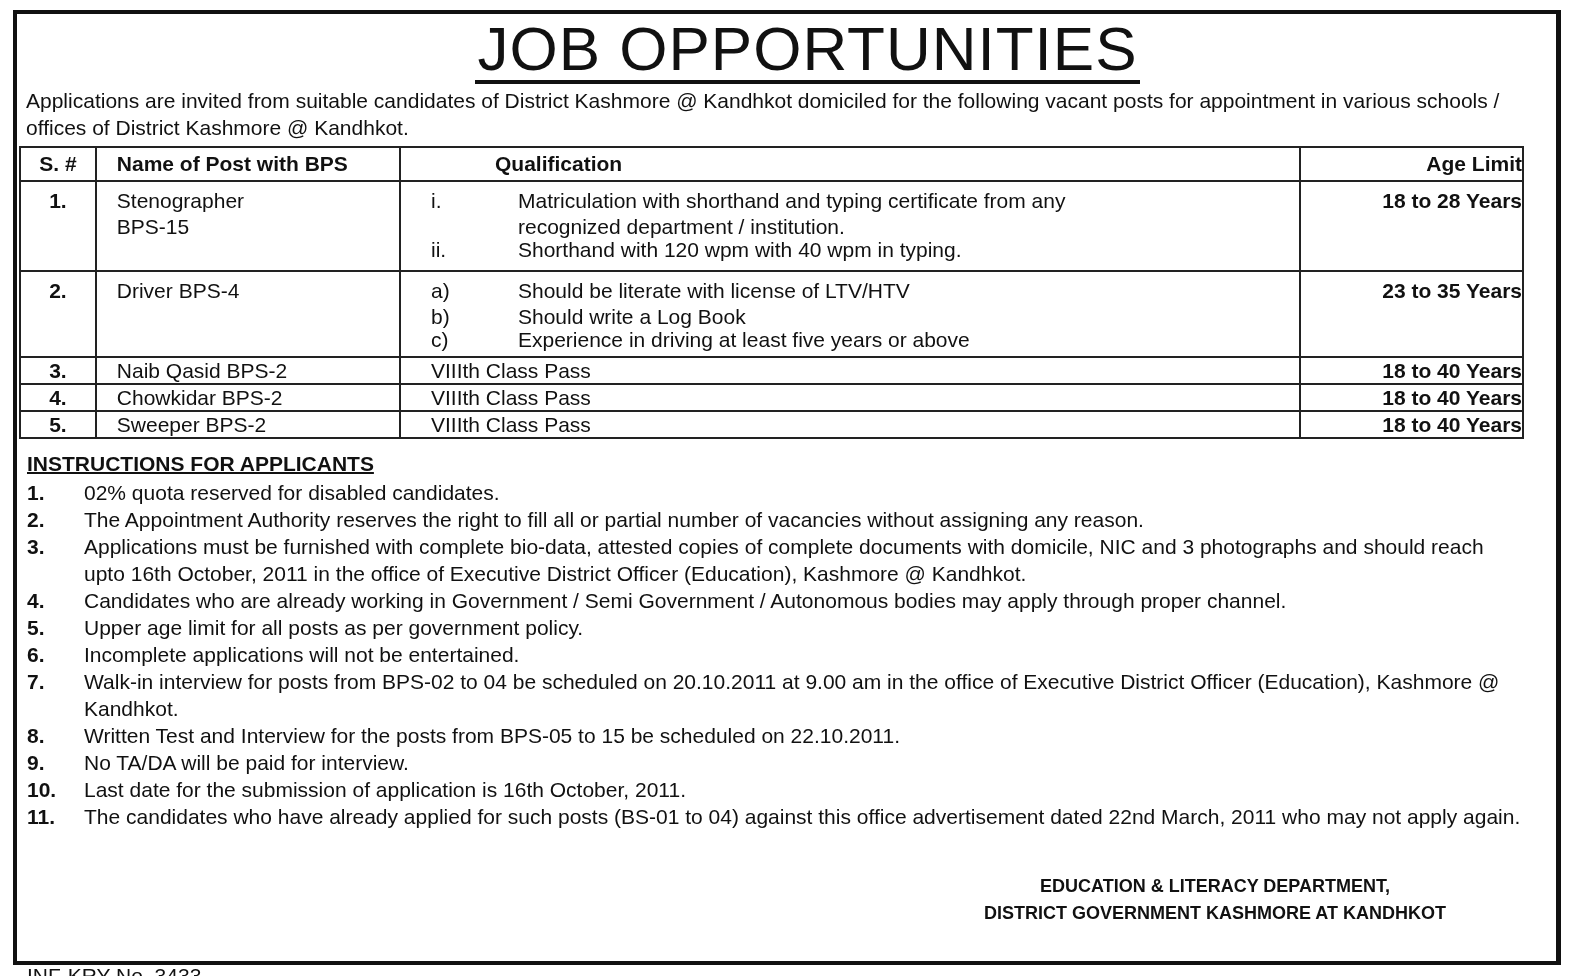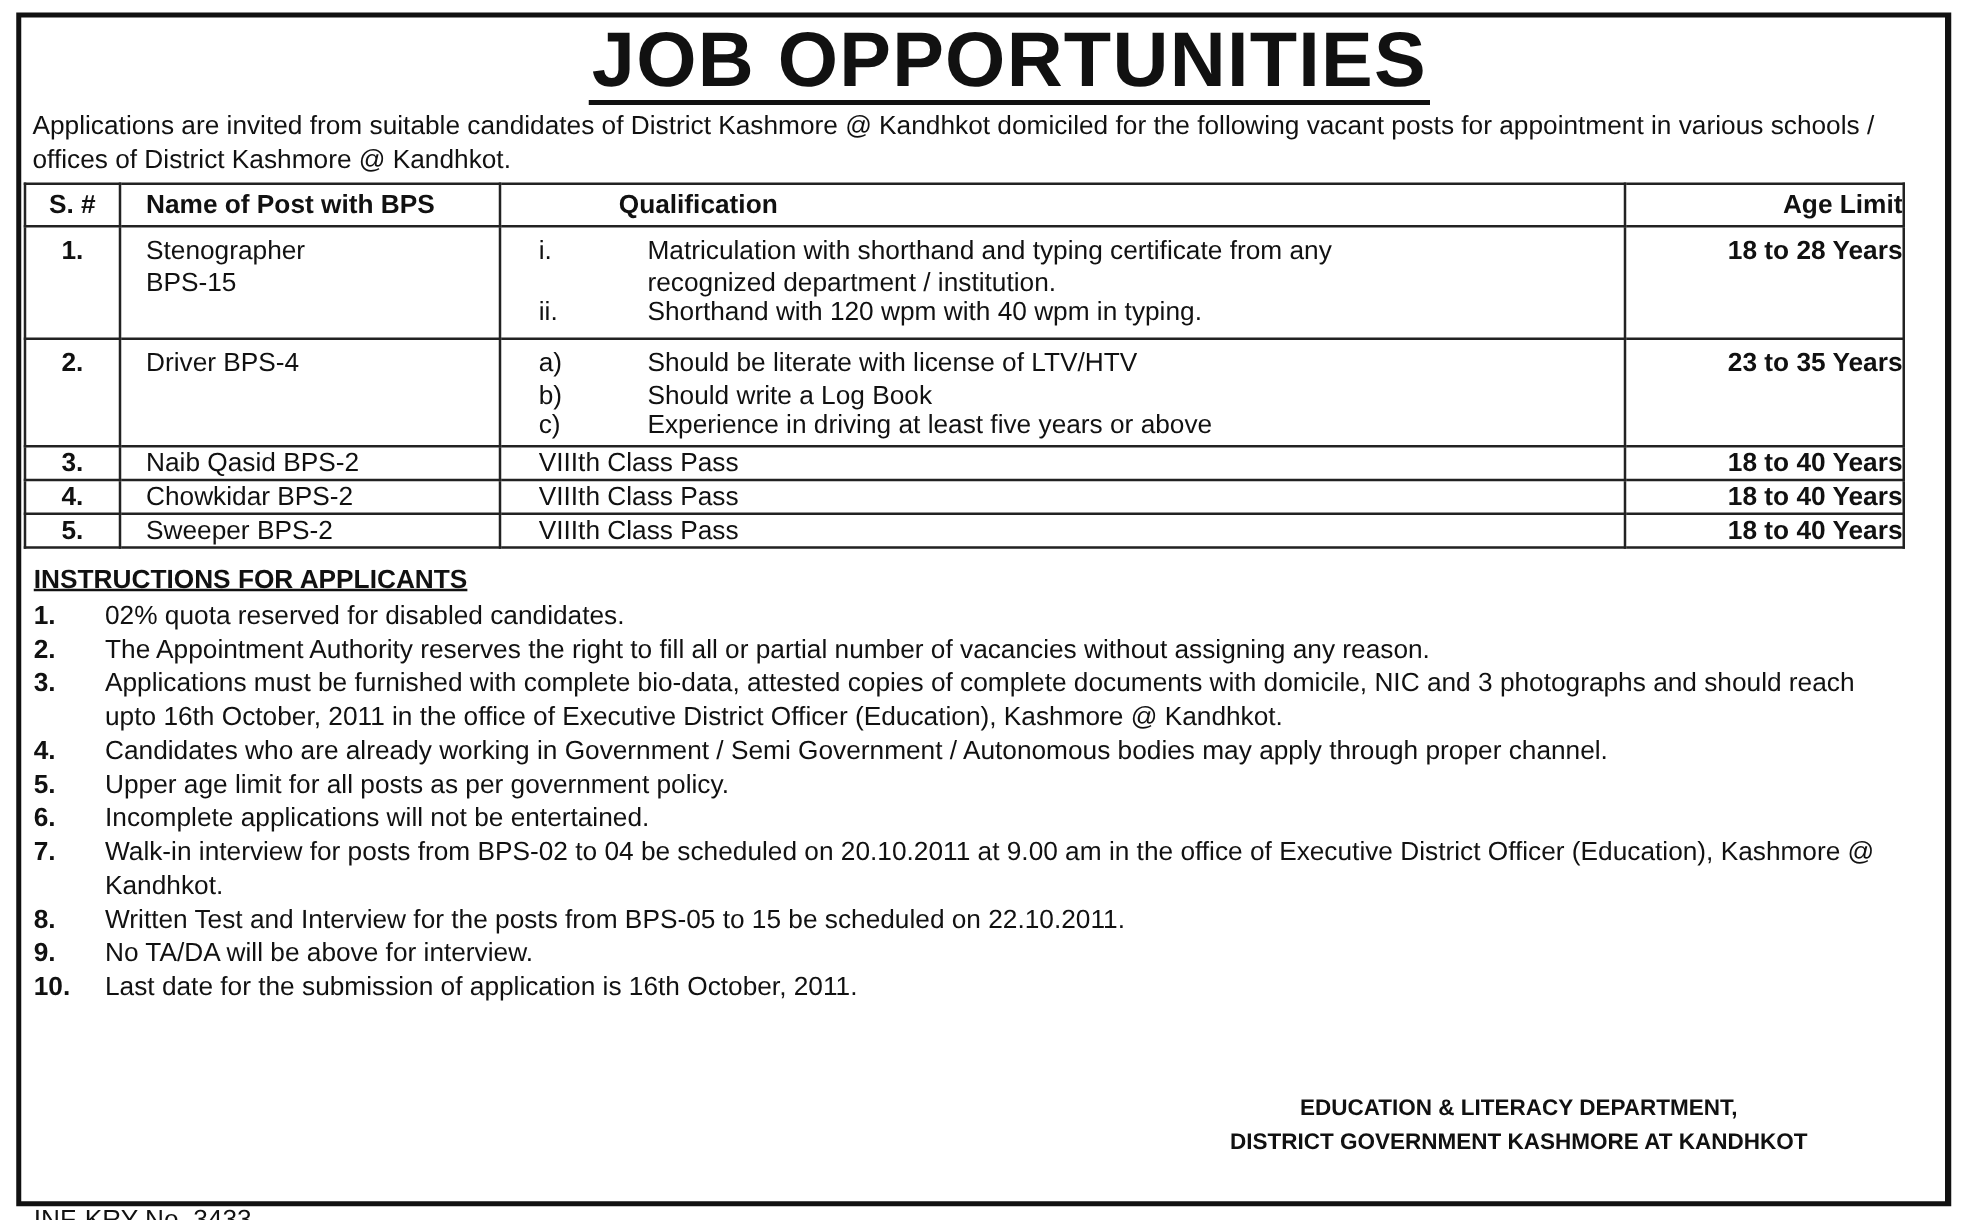--- a/index.html
+++ b/index.html
@@ -1,21 +1,21 @@
 <!DOCTYPE html>
 <html><head>
 <meta charset="utf-8">
 <style>
   html, body { margin: 0; padding: 0; background: #ffffff; }
   body { width: 1585px; height: 976px; position: relative; overflow: hidden;
          font-family: "Liberation Sans", sans-serif; color: #111; }
   .frame { position: absolute; left: 13px; top: 10px; width: 1548px; height: 955px;
            border: 4px solid #111; border-right-width: 5px; box-sizing: border-box; background: #fff; }
   .title { position: absolute; left: 0; top: 20px; width: 100%; text-align: center; }
-  .title span { font-size: 62px; font-weight: bold; letter-spacing: 1px; transform: scaleX(1.0);
+  .title span { font-size: 62px; font-weight: normal; letter-spacing: 1px; transform: scaleX(1.0);
                 display: inline-block; border-bottom: 4px solid #111; line-height: 58px; padding: 0 2px 2px 2px;
                 margin-left: 30px; }
   .intro { position: absolute; left: 26px; top: 87px; width: 1500px; font-size: 21px; line-height: 27px; }
   table.jobs { position: absolute; left: 19px; top: 146px; width: 1505px; border-collapse: collapse;
                font-size: 21px; }
   table.jobs td, table.jobs th { border: 2px solid #222; vertical-align: top; padding: 0; }
   table.jobs th { font-weight: bold; height: 32px; vertical-align: middle; }
   .c-sn { width: 80px; text-align: center; font-weight: bold; }
   .c-name { width: 300px; padding-left: 20px !important; margin-top: 20px; }
   .c-qual { width: 880px; }
@@ -151,25 +151,29 @@
   <div class="instr-item">
     <span class="instr-num">7.</span>
     <span class="instr-text">Walk-in interview for posts from BPS-02 to 04 be scheduled on 20.10.2011 at 9.00 am in the office of Executive District Officer (Education), Kashmore @ Kandhkot.</span>
   </div>
   <div class="instr-item">
     <span class="instr-num">8.</span>
     <span class="instr-text">Written Test and Interview for the posts from BPS-05 to 15 be scheduled on 22.10.2011.</span>
   </div>
   <div class="instr-item">
     <span class="instr-num">9.</span>
-    <span class="instr-text">No TA/DA will be above for interview.</span>
+    <span class="instr-text">No TA/DA will be paid for interview.</span>
   </div>
   <div class="instr-item">
     <span class="instr-num">10.</span>
     <span class="instr-text">Last date for the submission of application is 16th October, 2011.</span>
+  </div>
+  <div class="instr-item">
+    <span class="instr-num">11.</span>
+    <span class="instr-text">The candidates who have already applied for such posts (BS-01 to 04) against this office advertisement dated 22nd March, 2011 who may not apply again.</span>
   </div>
 </div>
 
 <div class="sign">
   <div>EDUCATION &amp; LITERACY DEPARTMENT,</div>
   <div>DISTRICT GOVERNMENT KASHMORE AT KANDHKOT</div>
 </div>
 
 <div class="ref">INF-KRY No. 3433</div>
 

